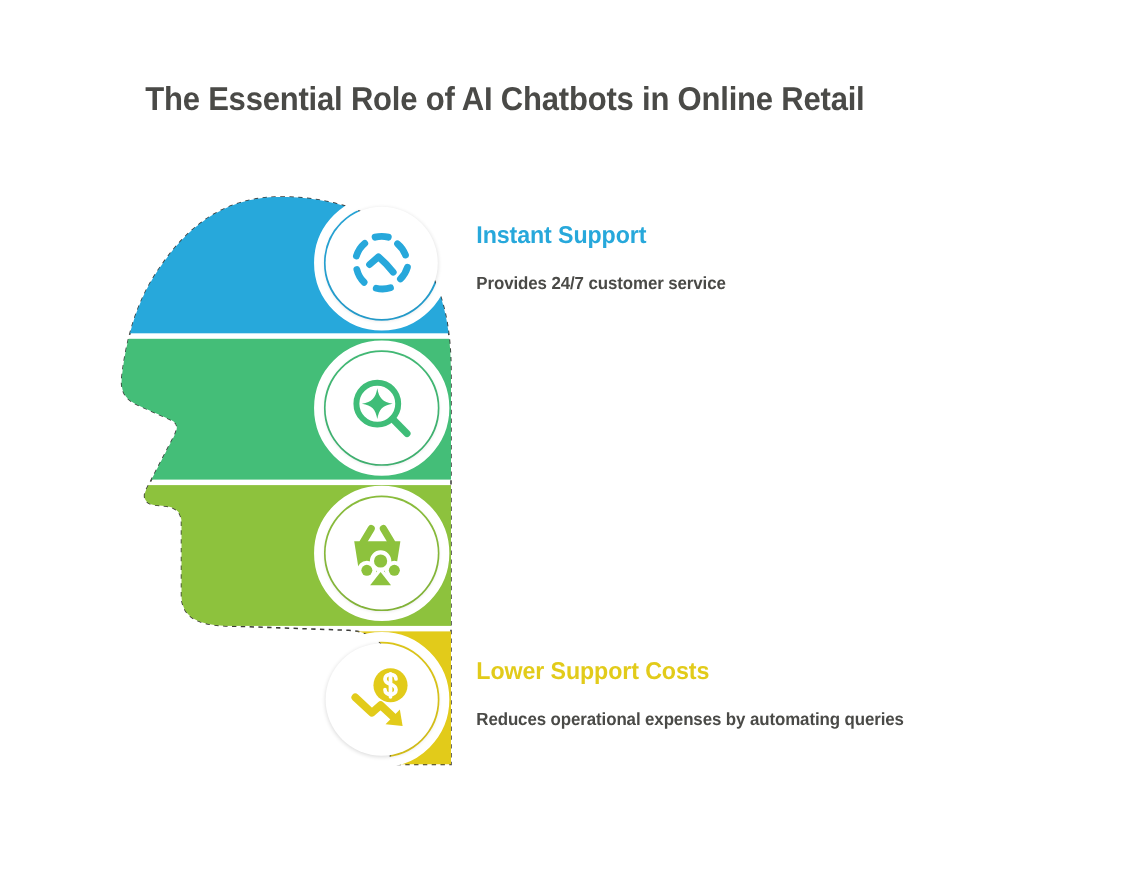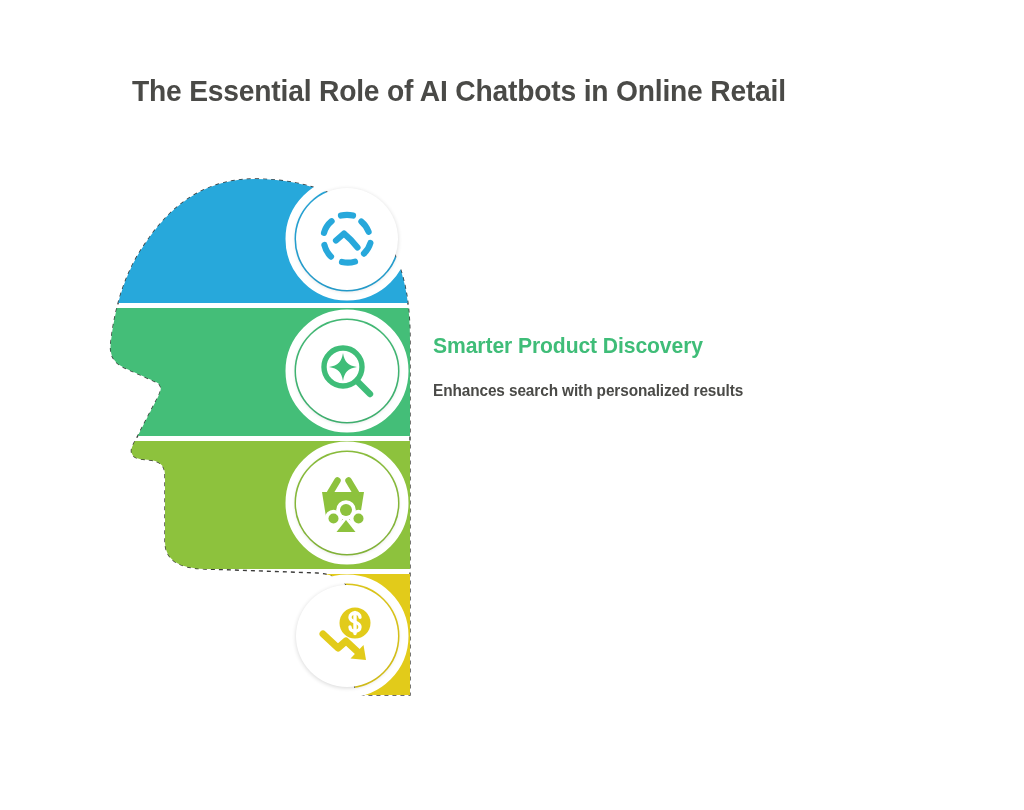--- a/index.html
+++ b/index.html
@@ -245,21 +245,25 @@
                  C 34 15 36.5 16.2 39 17
                  C 41.5 17.8 44 19.2 44 22
                  C 44 24.8 41.6 26.2 39 26.2
                  C 36.4 26.2 34 24.8 34 22"></path>
       </g>
       <path d="M 7 29 L 22 43 L 30 36 L 45 50" fill="none" stroke="#e2cb1a" stroke-width="7" stroke-linecap="round" stroke-linejoin="round"></path>
       <path d="M 50 55 L 34.5 53.5 L 47.5 40 Z" fill="#e2cb1a"></path>
     </svg>
   </div>
 
-
-  <div class="row row-1">
-    <div class="row-head" style="color:#3fbd78">Smarter Product Discovery</div>
-    <div class="row-desc">Enhances search with personalized results</div>
-  </div>
-
-
+  <div class="row row-0">
+    <div class="row-head" style="color:#27a8db">Instant Support</div>
+    <div class="row-desc">Provides 24/7 customer service</div>
+  </div>
+
+
+
+  <div class="row row-3">
+    <div class="row-head" style="color:#e2cb1a">Lower Support Costs</div>
+    <div class="row-desc">Reduces operational expenses by automating queries</div>
+  </div>
 
 </div>
 
 </body></html>

